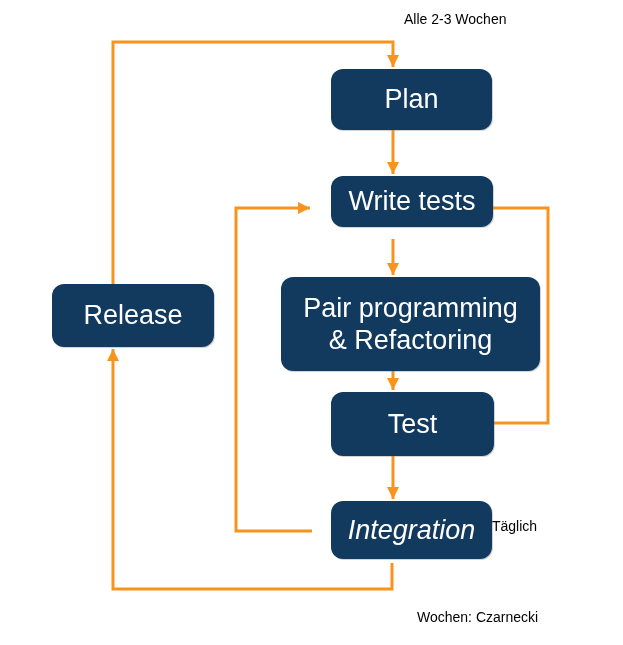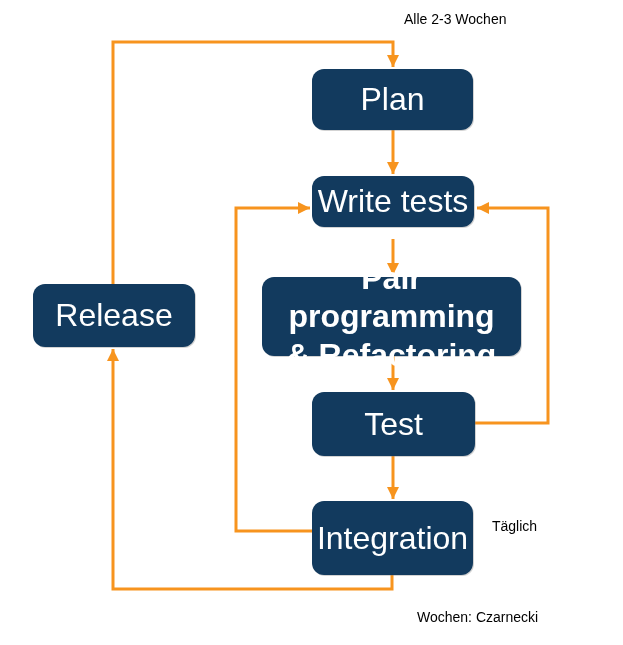--- a/index.html
+++ b/index.html
@@ -28,29 +28,30 @@
   .node {
     position: absolute;
     background: var(--node-fill, #123A5E);
     color: var(--node-text, #ffffff);
     border-radius: 12px;
     display: flex;
     flex-direction: column;
     align-items: center;
     justify-content: center;
     text-align: center;
-    font-size: 32px;
+    font-size: 27px;
     line-height: 1.2;
     box-shadow: 1px 1px 0 rgba(130,130,130,0.35);
+    margin-left: 19px;
   }
   .node-plan        { left: 312px; top:  69px; width: 161px; height: 61px; }
   .node-write-tests { left: 312px; top: 176px; width: 162px; height: 51px; }
-  .node-pair        { left: 262px; top: 277px; width: 259px; height: 79px; font-weight: bold; }
+  .node-pair        { left: 262px; top: 277px; width: 259px; height: 94px; }
   .node-test        { left: 312px; top: 392px; width: 163px; height: 64px; }
-  .node-integration { left: 312px; top: 501px; width: 161px; height: 74px; }
+  .node-integration { left: 312px; top: 501px; width: 161px; height: 58px; font-style: italic; }
   .node-release     { left:  33px; top: 284px; width: 162px; height: 63px; }
   .annotation {
     position: absolute;
     color: #000000;
     font-size: 14px;
     line-height: 1.2;
     white-space: nowrap;
   }
   .ann-cycle  { left: 404px; top:  11px; }
   .ann-daily  { left: 492px; top: 518px; }

